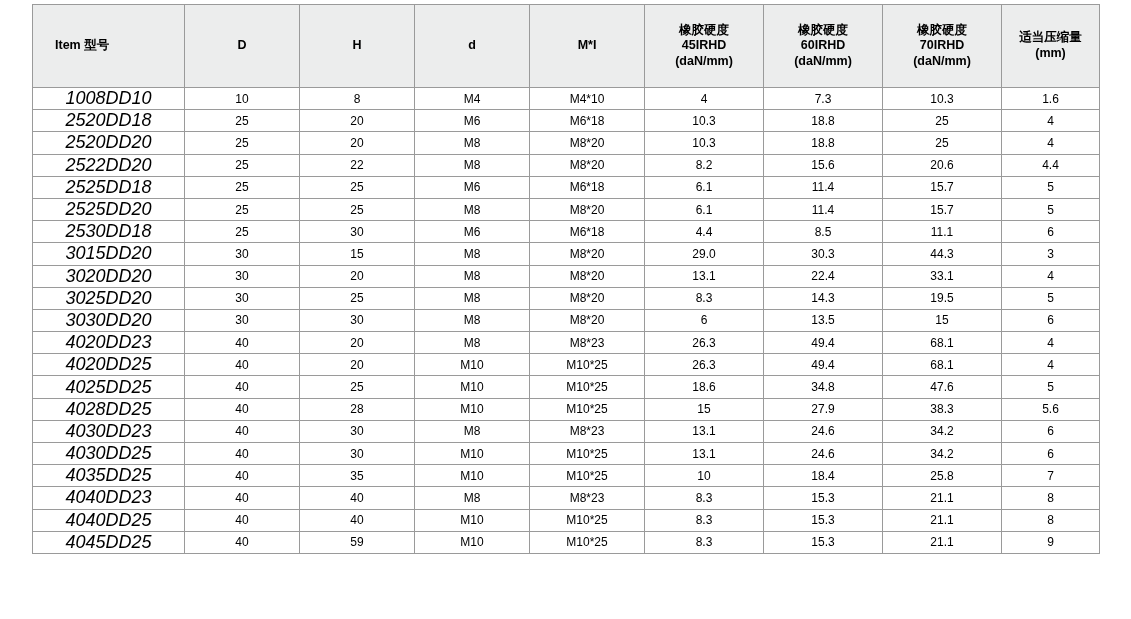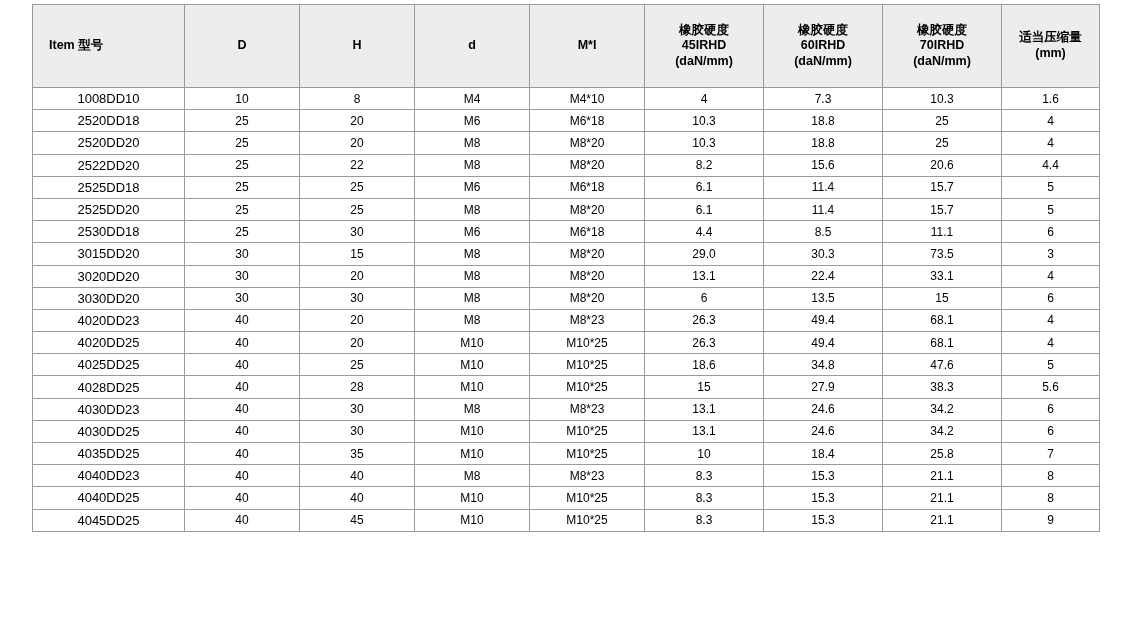--- a/index.html
+++ b/index.html
@@ -37,29 +37,30 @@
   table.spec thead th {
     background: #eceded;
     height: 78px;
     font-weight: bold;
     font-size: 12.5px;
     line-height: 1.25;
     padding: 2px 3px;
   }
   table.spec thead th.item-col {
     text-align: left;
-    padding-left: 16px;
+    padding-left: 22px;
   }
   table.spec tbody td {
     height: 21.2px;
     font-size: 12px;
     background: #ffffff;
   }
   table.spec tbody td.item {
-    font-size: 13px;
+    font-size: 18px;
+    font-style: italic;
   }
   .hdr-line { display: block; }
 </style>
 </head>
 <body>
 
 <div class="sheet">
   <table class="spec">
     <colgroup>
       <col style="width:152px">
@@ -189,33 +190,44 @@
           <td>6</td>
         </tr>
         <tr>
           <td class="item">3015DD20</td>
           <td>30</td>
           <td>15</td>
           <td>M8</td>
           <td>M8*20</td>
           <td>29.0</td>
           <td>30.3</td>
-          <td>73.5</td>
+          <td>44.3</td>
           <td>3</td>
         </tr>
         <tr>
           <td class="item">3020DD20</td>
           <td>30</td>
           <td>20</td>
           <td>M8</td>
           <td>M8*20</td>
           <td>13.1</td>
           <td>22.4</td>
           <td>33.1</td>
           <td>4</td>
+        </tr>
+        <tr>
+          <td class="item">3025DD20</td>
+          <td>30</td>
+          <td>25</td>
+          <td>M8</td>
+          <td>M8*20</td>
+          <td>8.3</td>
+          <td>14.3</td>
+          <td>19.5</td>
+          <td>5</td>
         </tr>
         <tr>
           <td class="item">3030DD20</td>
           <td>30</td>
           <td>30</td>
           <td>M8</td>
           <td>M8*20</td>
           <td>6</td>
           <td>13.5</td>
           <td>15</td>
@@ -316,21 +328,21 @@
           <td>M10</td>
           <td>M10*25</td>
           <td>8.3</td>
           <td>15.3</td>
           <td>21.1</td>
           <td>8</td>
         </tr>
         <tr>
           <td class="item">4045DD25</td>
           <td>40</td>
-          <td>45</td>
+          <td>59</td>
           <td>M10</td>
           <td>M10*25</td>
           <td>8.3</td>
           <td>15.3</td>
           <td>21.1</td>
           <td>9</td>
         </tr>
       </tbody>
   </table>
 </div>

